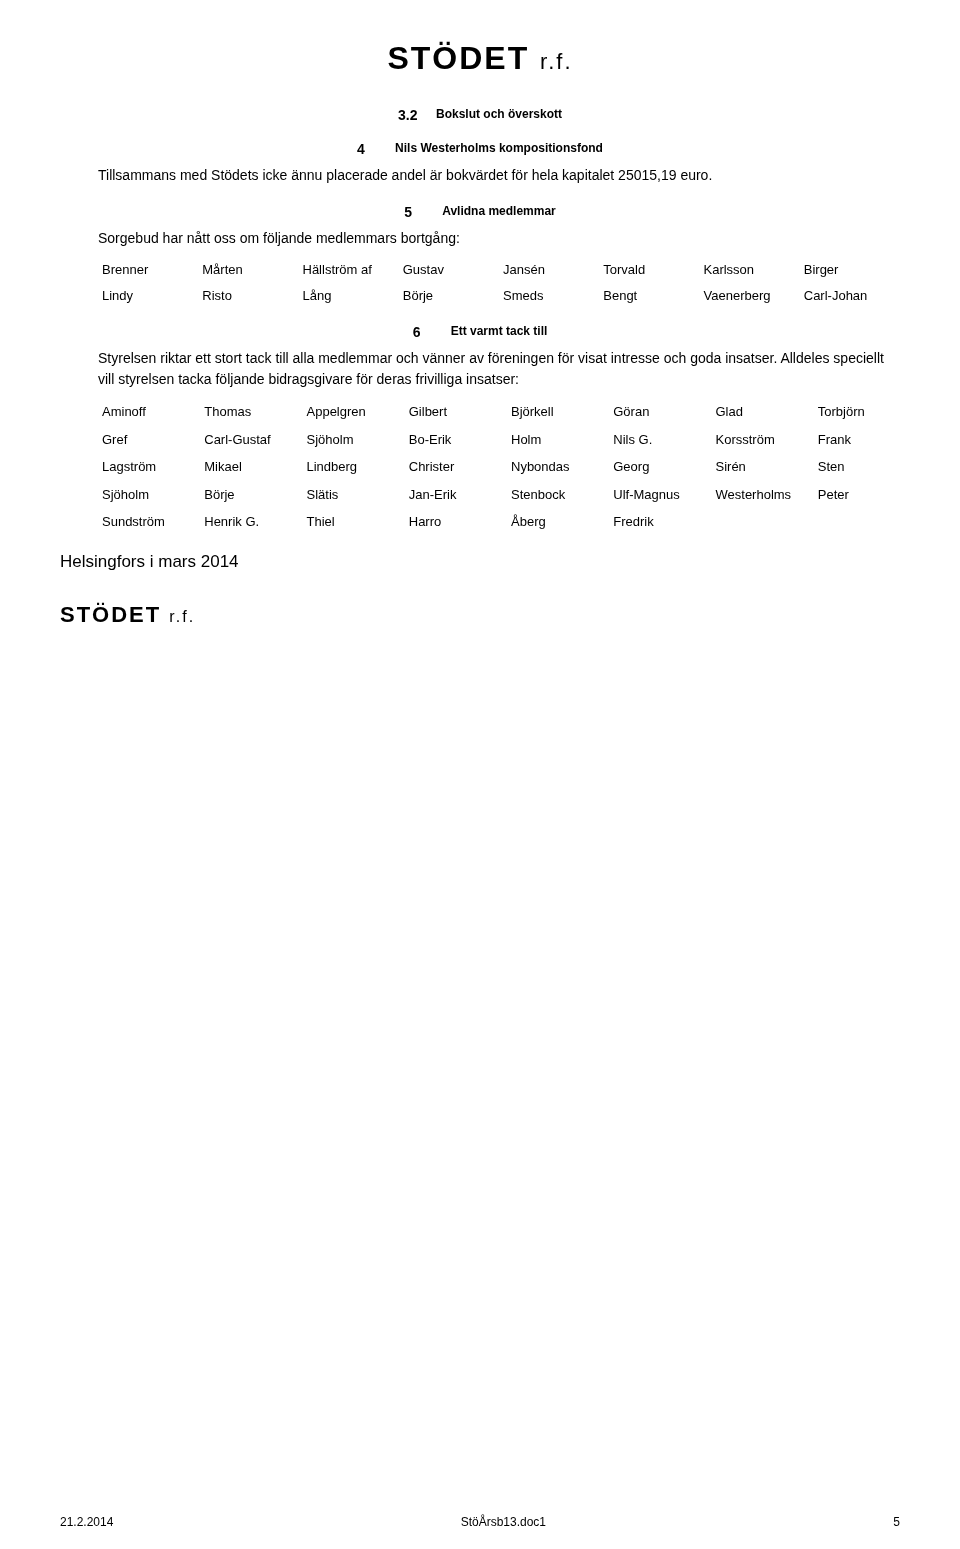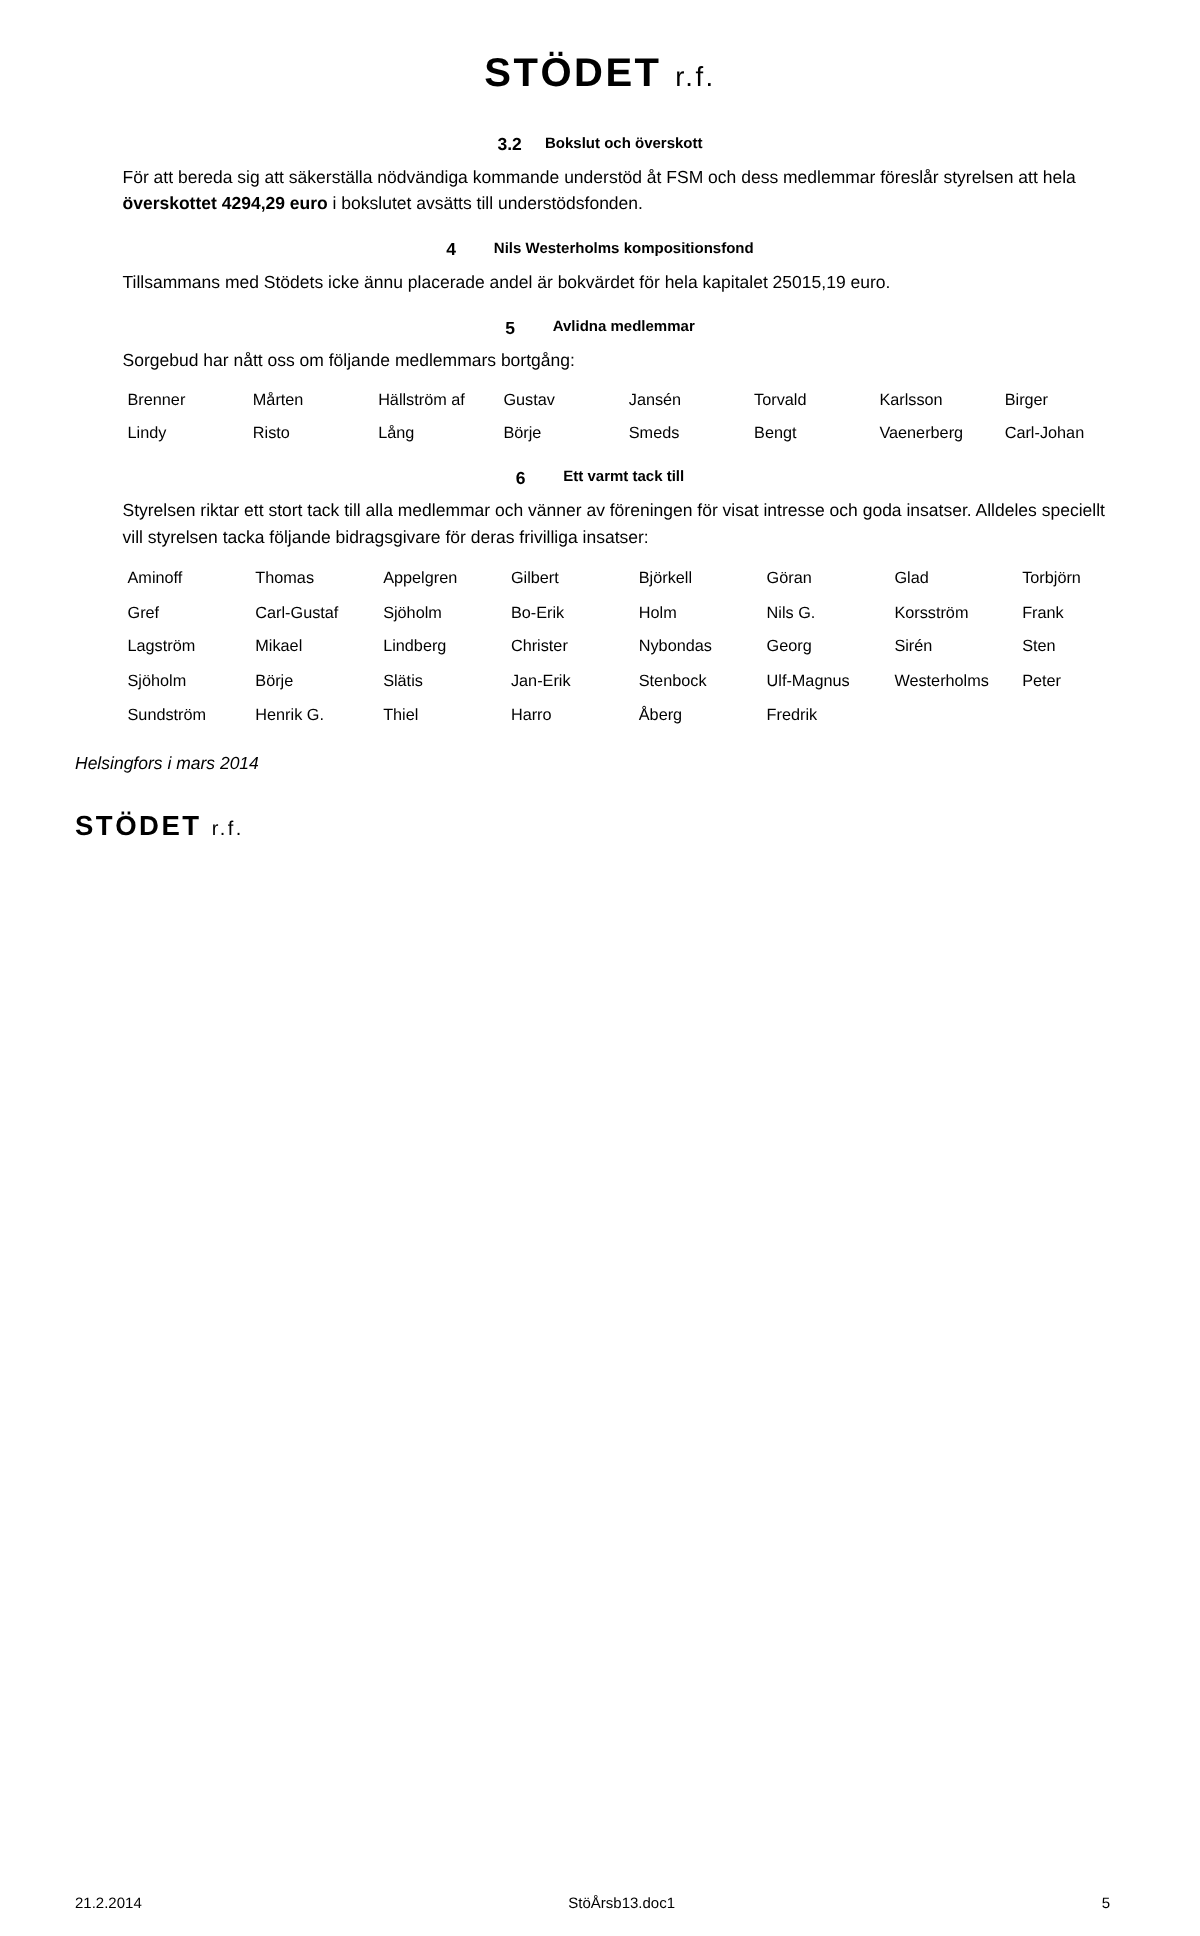--- a/index.html
+++ b/index.html
@@ -72,31 +72,30 @@
       margin-top: 10px;
       font-size: 13px;
     }
     .donors-grid .cell {
       padding: 2px 4px;
     }
     .footer {
       position: absolute;
       bottom: 20px;
       left: 0;
-      right: 12px;
+      right: 0;
       display: flex;
       justify-content: space-between;
       padding: 0 60px;
       font-size: 12px;
       color: #000;
     }
     .closing-location {
       margin-top: 12px;
-      font-size: 14px;
-      font-style: italic;
+      font-size: 17px;
     }
     .closing-brand {
       margin-top: 30px;
       font-weight: bold;
       font-size: 22px;
       letter-spacing: 2px;
     }
     .closing-brand .rf {
       font-weight: normal;
       font-size: 16px;
@@ -122,25 +121,20 @@
 
   <div class="header-title">
     <span>STÖDET</span>
     <span class="rf">r.f.</span>
   </div>
 
   <div class="section">
     <div class="section-heading">
       <span class="section-number">3.2</span>
       <span class="section-title">Bokslut och överskott</span>
-    </div>
-    <div class="section-body">
-      <p class="intro-text">
-        För att bereda sig att säkerställa nödvändiga kommande understöd åt FSM och dess medlemmar föreslår styrelsen att hela <span class="bold-inline">överskottet 4294,29 euro</span> i bokslutet avsätts till understödsfonden.
-      </p>
     </div>
   </div>
 
   <div class="section">
     <div class="section-heading">
       <span class="section-number">4</span>
       <span class="section-title">Nils Westerholms kompositionsfond</span>
     </div>
     <div class="section-body">
       <p class="intro-text">Tillsammans med Stödets icke ännu placerade andel är bokvärdet för hela kapitalet 25015,19 euro.</p>

